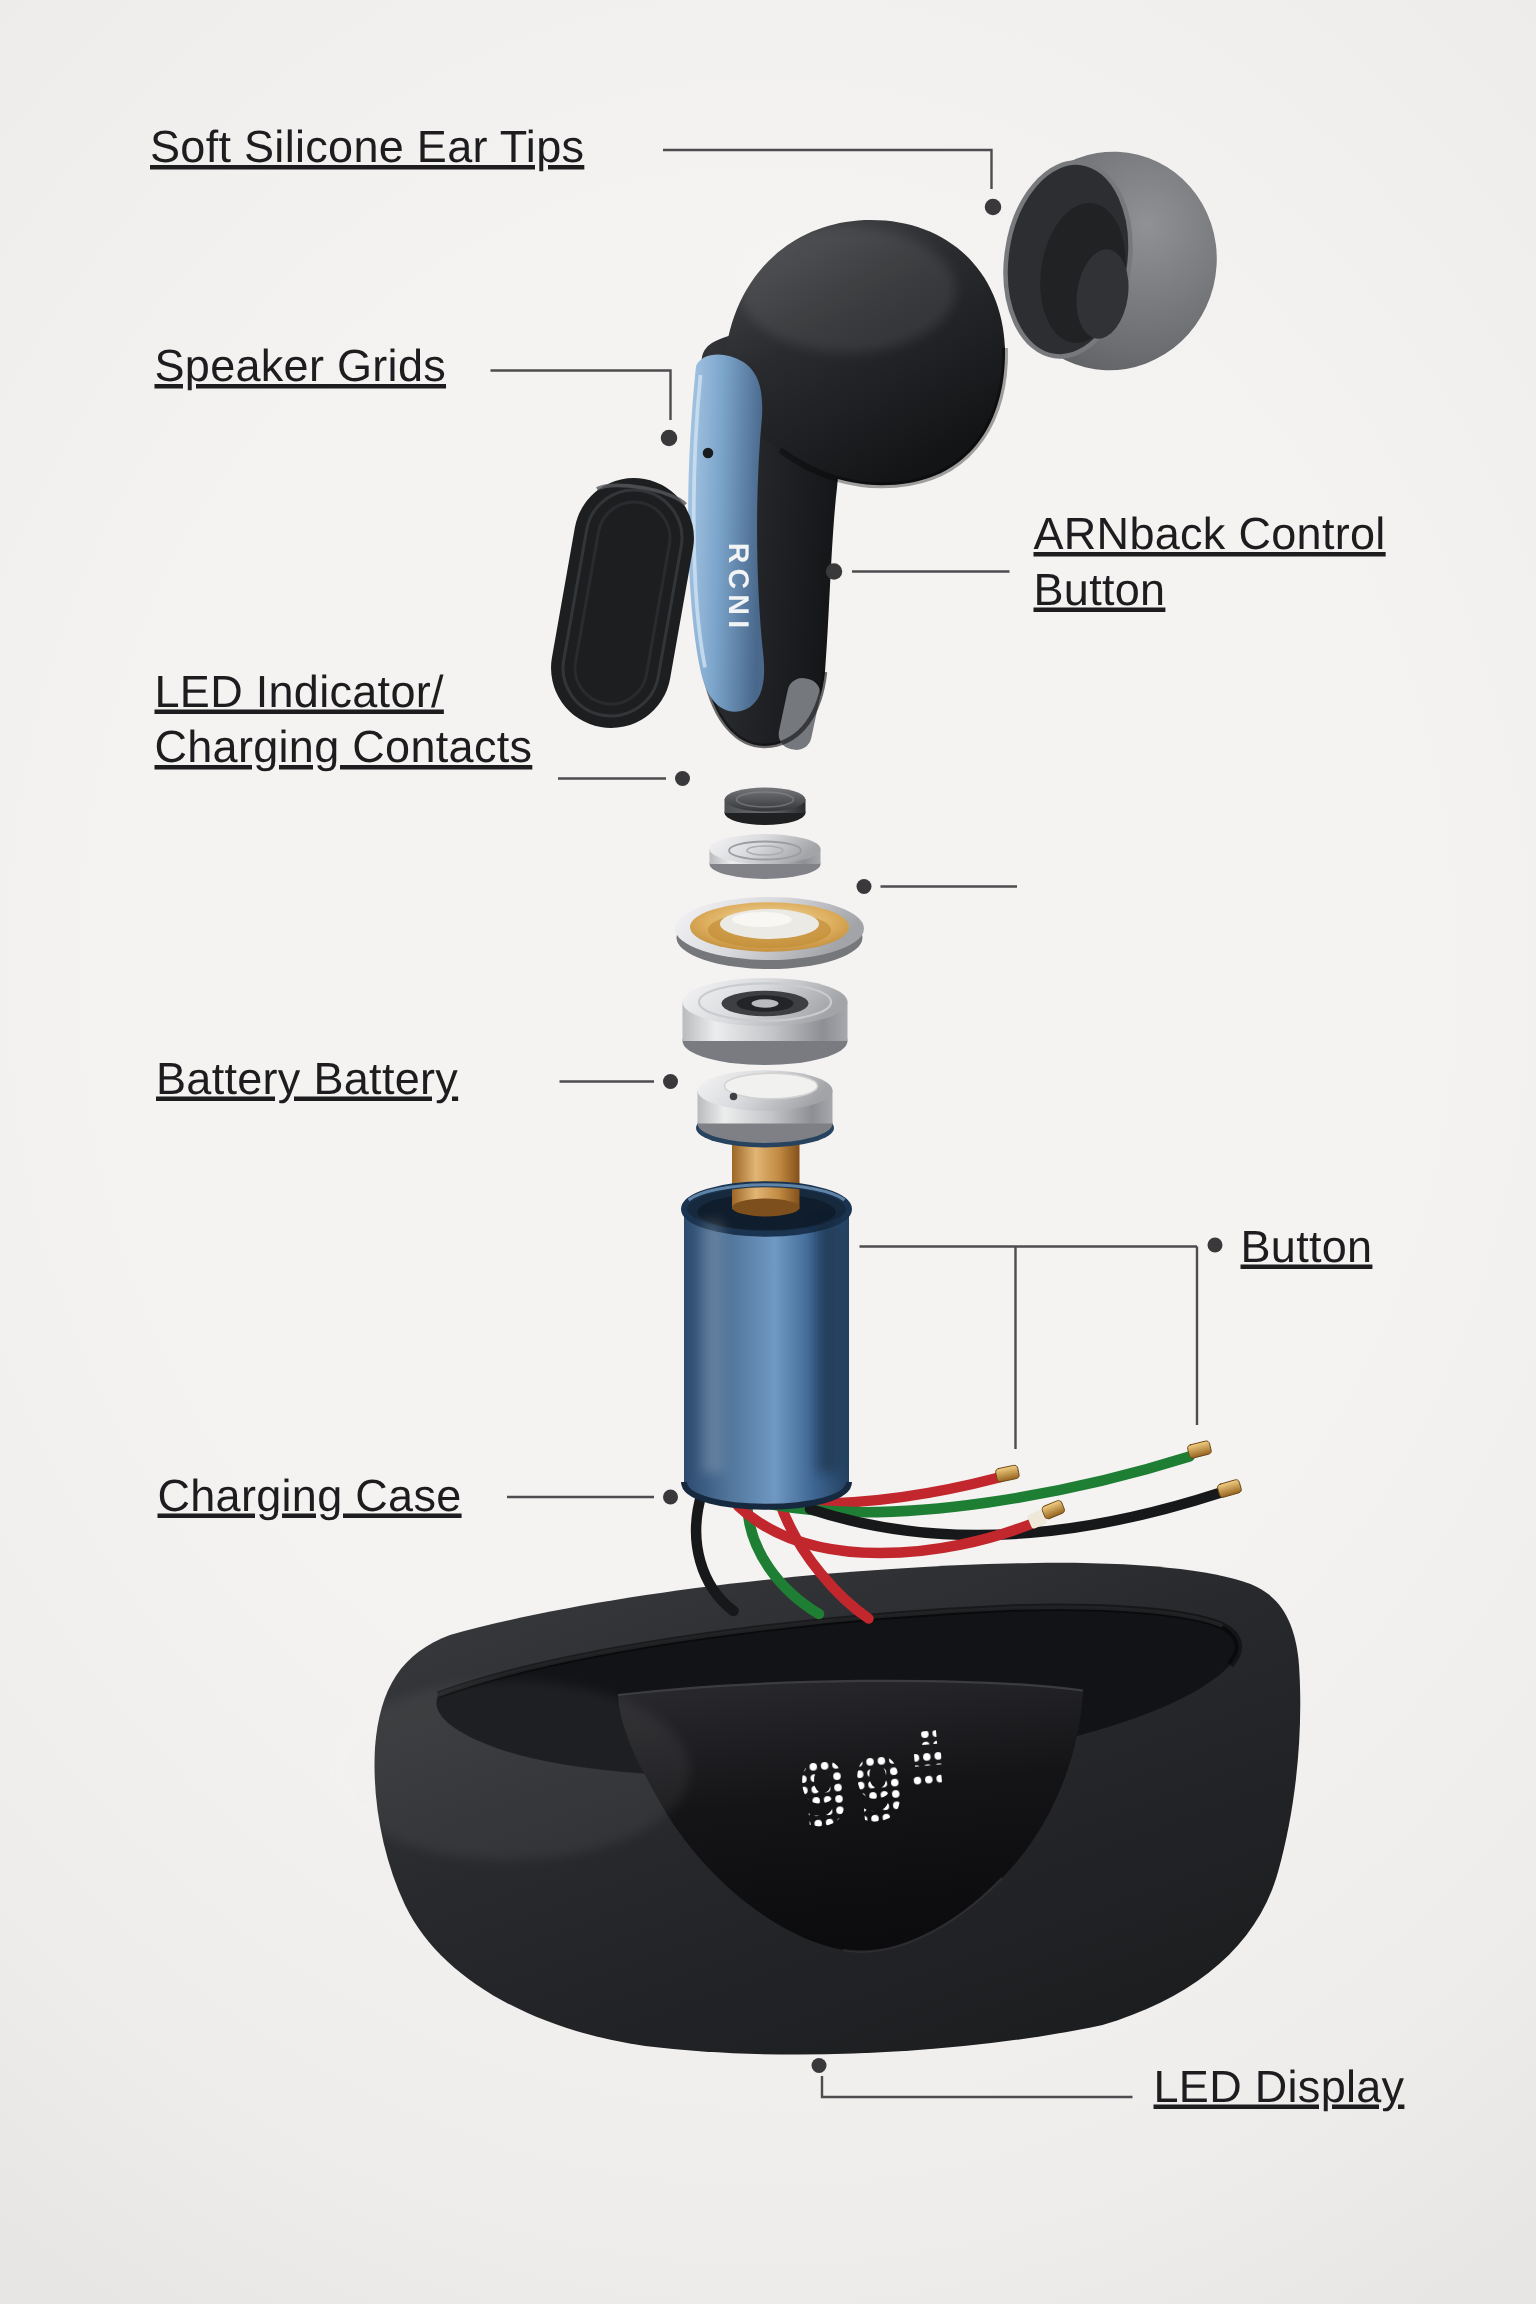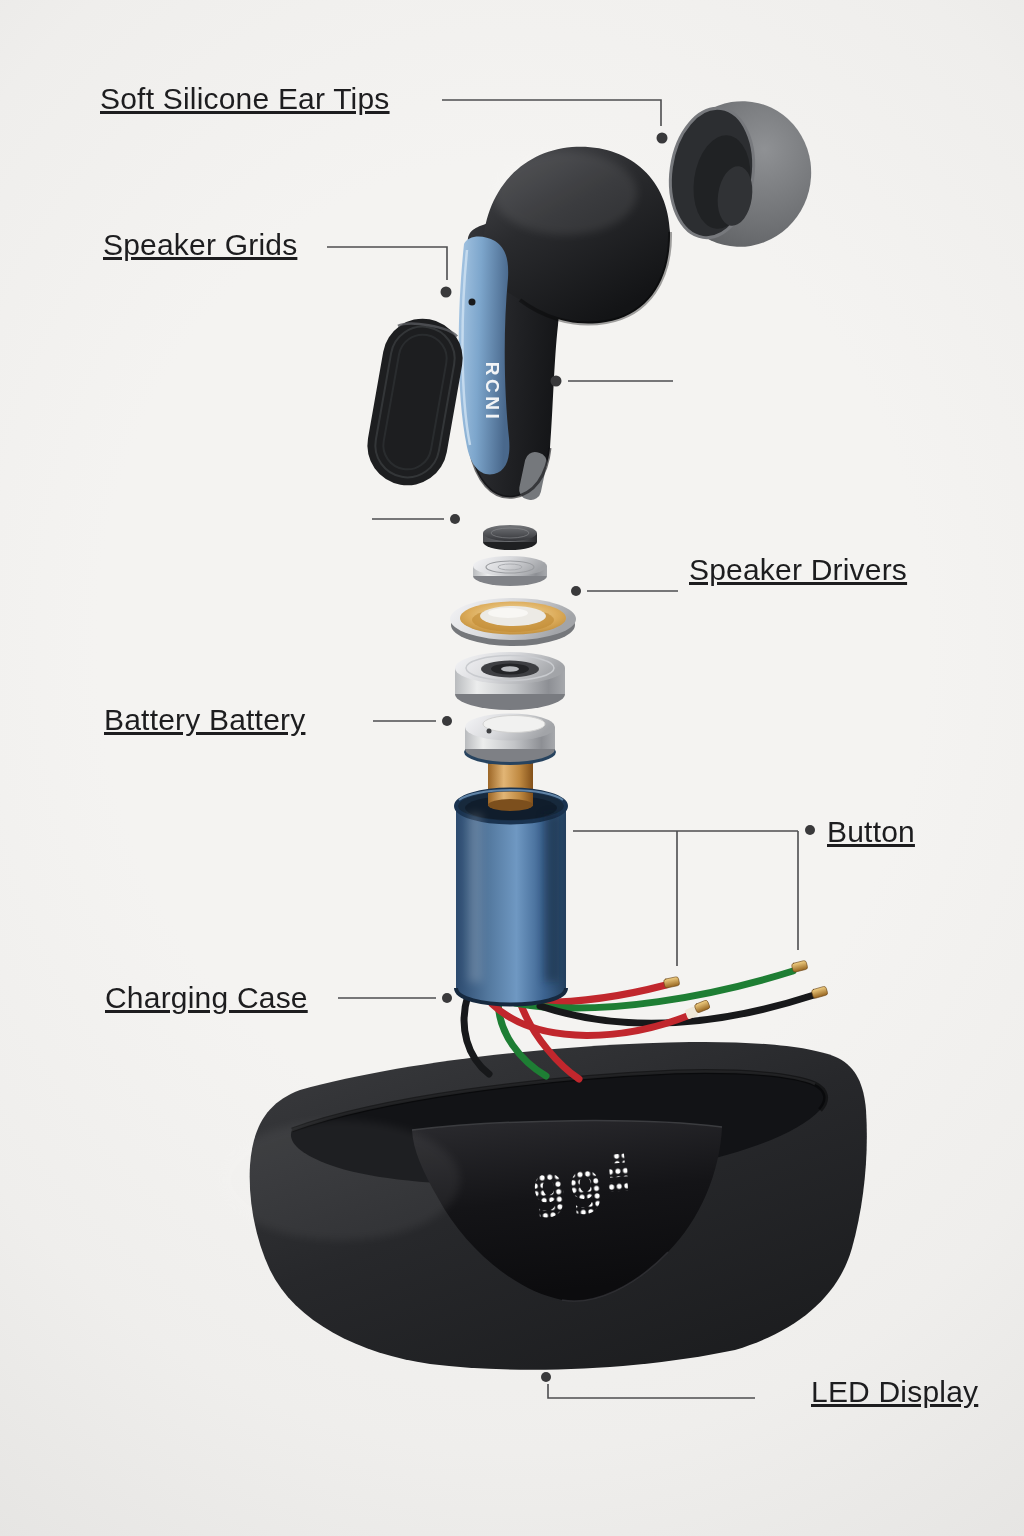--- a/index.html
+++ b/index.html
@@ -260,29 +260,36 @@
     <circle cx="546" cy="1377" r="5"></circle>
   </g>
 </svg>
 
 <div class="callout" style="left:100px;top:80px">
       <span>Soft Silicone Ear Tips</span>
     </div>
 <div class="callout" style="left:103px;top:226px">
       <span>Speaker Grids</span>
     </div>
+<div class="callout" style="left:689px;top:338px">
+      <span>ARNback Control</span>
+      <span>Button</span>
+    </div>
+<div class="callout" style="left:103px;top:443px">
+      <span>LED Indicator/</span>
+      <span>Charging Contacts</span>
+    </div>
 <div class="callout" style="left:689px;top:551px">
-      <span>Speaker Drivers</span>
     </div>
 <div class="callout" style="left:104px;top:701px">
       <span>Battery Battery</span>
     </div>
 <div class="callout" style="left:827px;top:813px">
       <span>Button</span>
     </div>
 <div class="callout" style="left:105px;top:979px">
       <span>Charging Case</span>
     </div>
-<div class="callout" style="left:811px;top:1373px">
+<div class="callout" style="left:769px;top:1373px">
       <span>LED Display</span>
     </div>
 
 </div>
 
 </body></html>

